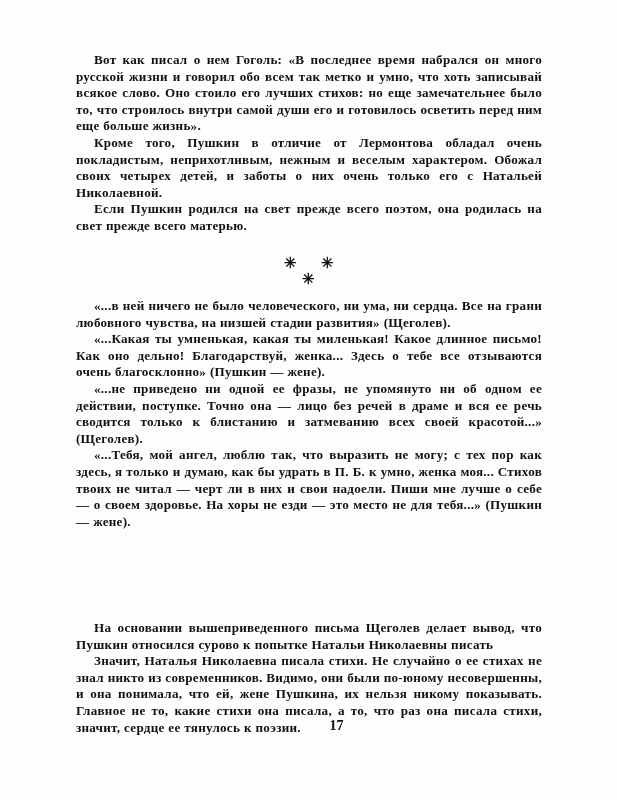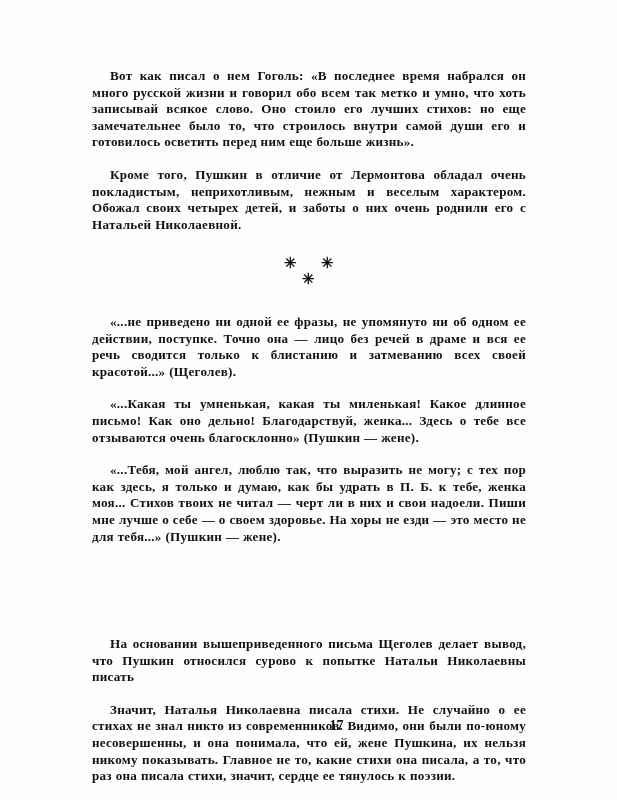--- a/index.html
+++ b/index.html
@@ -20,21 +20,21 @@
     height: 800px;
     background: #fefefe;
   }
   #text-column {
     position: absolute;
     left: 76px;
     top: 52px;
     width: 466px;
   }
   p.para {
-    margin: 16px;
+    margin: 0;
     text-align: justify;
     text-indent: 18px;
     font-weight: bold;
     font-size: 13.1px;
     line-height: 16.6px;
     letter-spacing: 0.02em;
     word-spacing: 0.02em;
     -webkit-font-smoothing: none;
   }
   
@@ -95,33 +95,35 @@
       repeating-linear-gradient(0deg, rgba(0,0,0,0.5) 0px, rgba(0,0,0,0) 1px, rgba(0,0,0,0) 3px);
   }
 </style>
 </head>
 <body>
 
 <div id="page">
 
   <div id="text-column">
     <p class="para block">Вот как писал о нем Гоголь: «В последнее время набрался он много русской жизни и говорил обо всем так метко и умно, что хоть записывай всякое слово. Оно стоило его лучших стихов: но еще замечательнее было то, что строилось внутри самой души его и готовилось осветить перед ним еще больше жизнь».</p>
-    <p class="para block">Кроме того, Пушкин в отличие от Лермонтова обладал очень покладистым, неприхотливым, нежным и веселым характером. Обожал своих четырех детей, и заботы о них очень роднили его с Натальей Николаевной.</p>
+    <p class="para block">Кроме того, Пушкин в отличие от Лермонтова обладал очень покладистым, неприхотливым, нежным и веселым характером. Обожал своих четырех детей, и заботы о них очень только его с Натальей Николаевной.</p>
+    <p class="para block">Если Пушкин родился на свет прежде всего поэтом, она родилась на свет прежде всего матерью.</p>
   </div>
 
   <div id="ornament">
     <span class="ast a1">✳</span>
     <span class="ast a2">✳</span>
     <span class="ast a3">✳</span>
   </div>
 
   <div id="quotes">
+    <p class="para block">«...в ней ничего не было человеческого, ни ума, ни сердца. Все на грани любовного чувства, на низшей стадии развития» (Щеголев).</p>
+    <p class="para block">«...Какая ты умненькая, какая ты миленькая! Какое длинное письмо! Как оно дельно! Благодарствуй, женка... Здесь о тебе все отзываются очень благосклонно» (Пушкин — жене).</p>
     <p class="para block">«...не приведено ни одной ее фразы, не упомянуто ни об одном ее действии, поступке. Точно она — лицо без речей в драме и вся ее речь сводится только к блистанию и затмеванию всех своей красотой...» (Щеголев).</p>
-    <p class="para block">«...Какая ты умненькая, какая ты миленькая! Какое длинное письмо! Как оно дельно! Благодарствуй, женка... Здесь о тебе все отзываются очень благосклонно» (Пушкин — жене).</p>
-    <p class="para block">«...Тебя, мой ангел, люблю так, что выразить не могу; с тех пор как здесь, я только и думаю, как бы удрать в П. Б. к тебе, женка моя... Стихов твоих не читал — черт ли в них и свои надоели. Пиши мне лучше о себе — о своем здоровье. На хоры не езди — это место не для тебя...» (Пушкин — жене).</p>
+    <p class="para block">«...Тебя, мой ангел, люблю так, что выразить не могу; с тех пор как здесь, я только и думаю, как бы удрать в П. Б. к умно, женка моя... Стихов твоих не читал — черт ли в них и свои надоели. Пиши мне лучше о себе — о своем здоровье. На хоры не езди — это место не для тебя...» (Пушкин — жене).</p>
   </div>
 
   <div id="closing">
     <p class="para block">На основании вышеприведенного письма Щеголев делает вывод, что Пушкин относился сурово к попытке Натальи Николаевны писать</p>
     <p class="para block">Значит, Наталья Николаевна писала стихи. Не случайно о ее стихах не знал никто из современников. Видимо, они были по-юному несовершенны, и она понимала, что ей, жене Пушкина, их нельзя никому показывать. Главное не то, какие стихи она писала, а то, что раз она писала стихи, значит, сердце ее тянулось к поэзии.</p>
   </div>
 
   <div id="page-number">17</div>
 
   <div class="scan-noise"></div>

